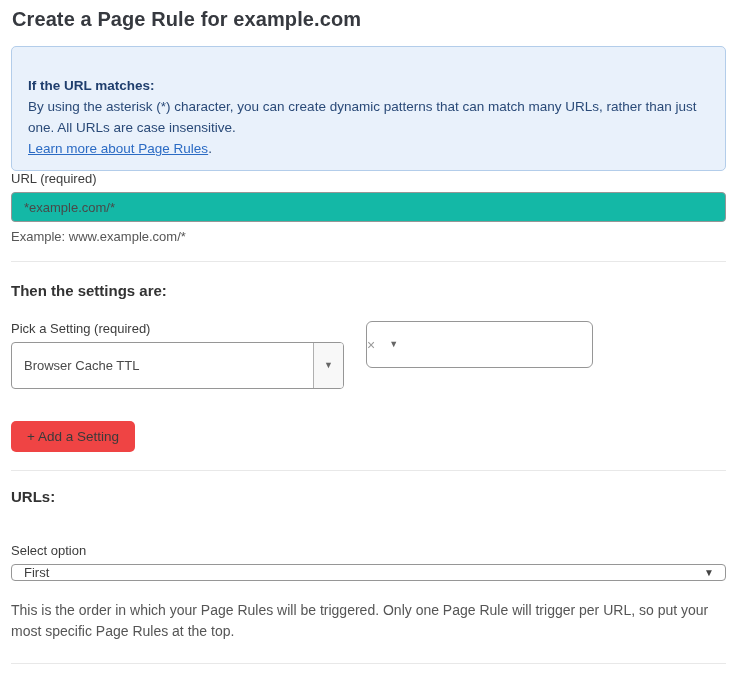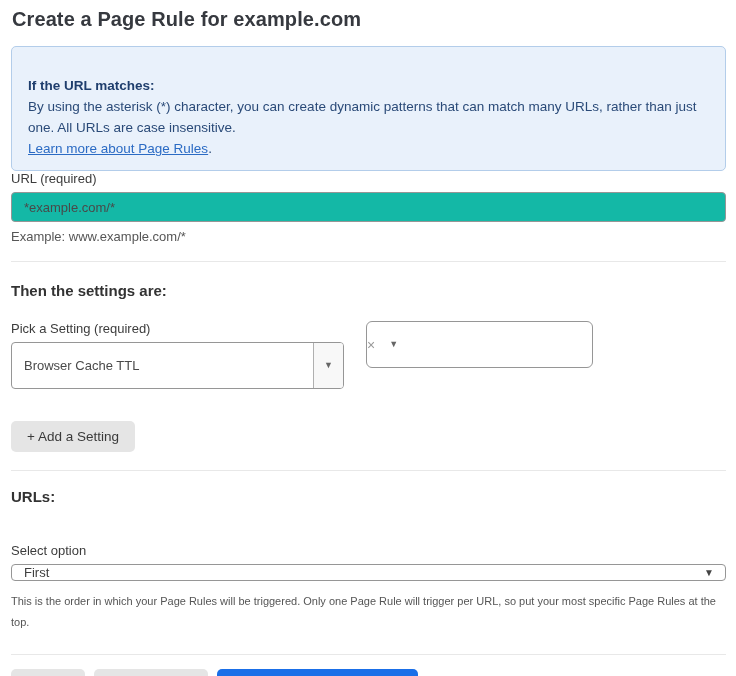--- a/index.html
+++ b/index.html
@@ -69,42 +69,42 @@
 
   .dropdown-clearable { border-radius: 6px; padding-right: 12px; }
   .clear-x { font-size: 14px; color: #9a9a9a; margin-right: 14px; line-height: 1; cursor: pointer; }
 
   .btn {
     display: inline-flex; align-items: center; justify-content: center;
     height: 31px; border: none; border-radius: 5px;
     font-family: "Liberation Sans", sans-serif;
     font-size: 13.5px; cursor: pointer; padding: 0 16px;
   }
-  .btn-gray { background: #e5e5e5; color: #3a3a3a; }
+  .btn-gray { background: #ef4444; color: #3a3a3a; }
   .btn-blue { background: #1a6fe8; color: #ffffff; }
 
   .add-setting { margin-top: 32px; }
 
   .order-heading { margin-top: 1px; }
   .order-label { margin-top: 38px; }
 
   .select-wrap { position: relative; margin-top: 0; }
   .select-wrap .caret {
     position: absolute; right: 12px; top: 50%;
     transform: translateY(-50%); color: #444; font-size: 10px;
     pointer-events: none;
   }
   .select-box {
     display: flex; align-items: center; height: 17px;
     border: 1px solid #969696; border-radius: 4px;
     background: #fff; cursor: pointer;
     font-size: 13px; color: #3f3f3f; padding-left: 12px;
   }
 
-  .order-helper { font-size: 11px; color: #555; line-height: 21px; margin-top: 10px; }
+  .order-helper { font-size: 14px; color: #555; line-height: 21px; margin-top: 19px; }
 
   .actions { display: flex; gap: 9px; }
 </style>
 </head>
 <body>
 
 <div class="page">
 
   <h1 class="page-title">Create a Page Rule for example.com</h1>
 

